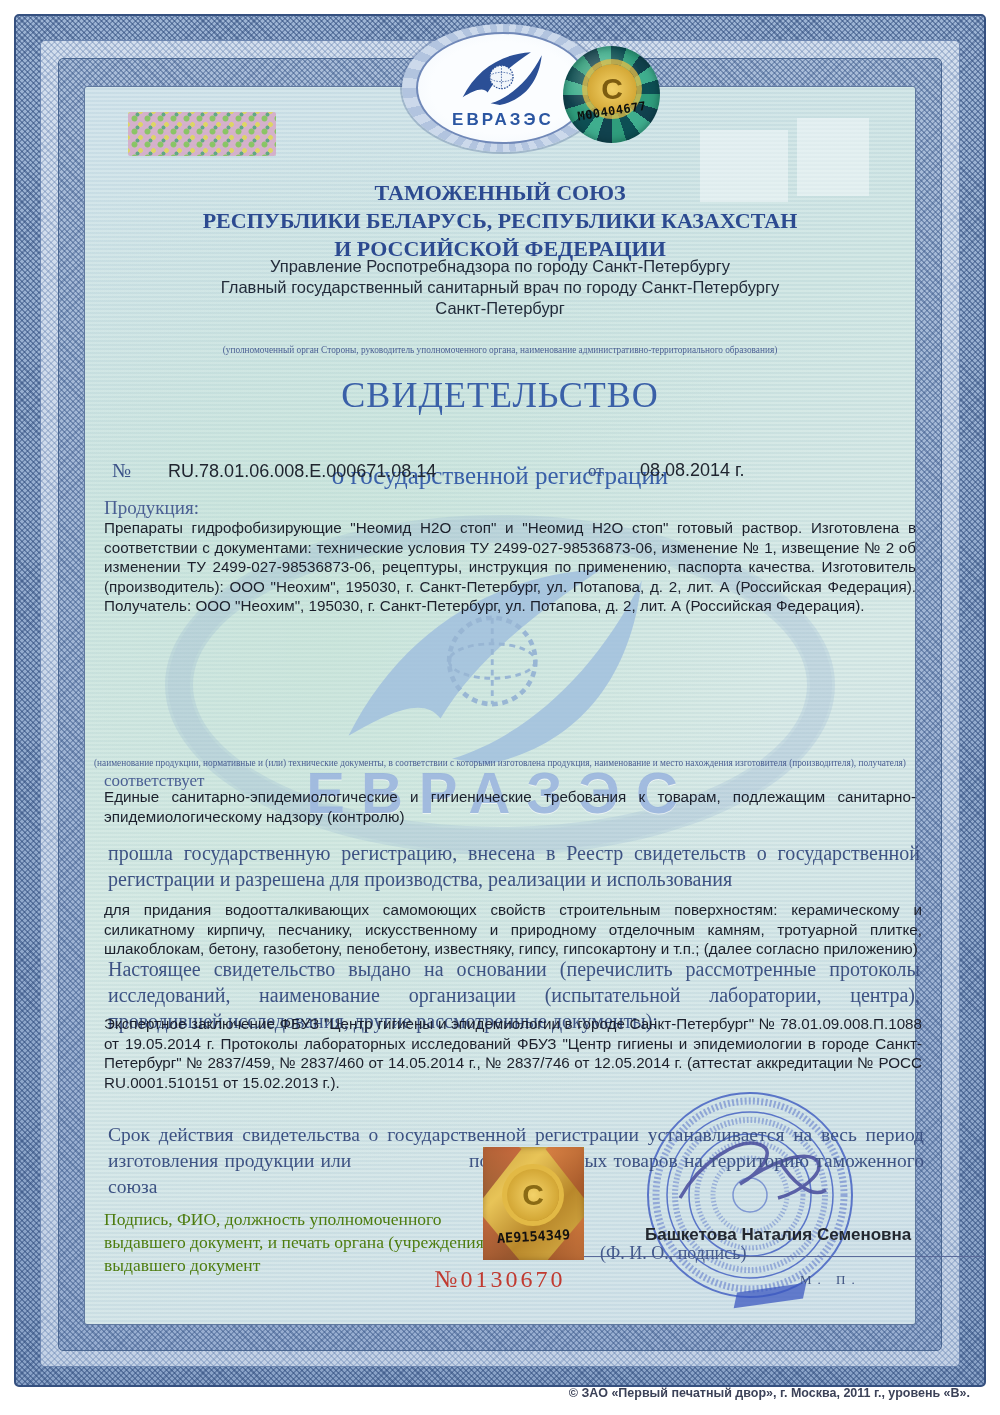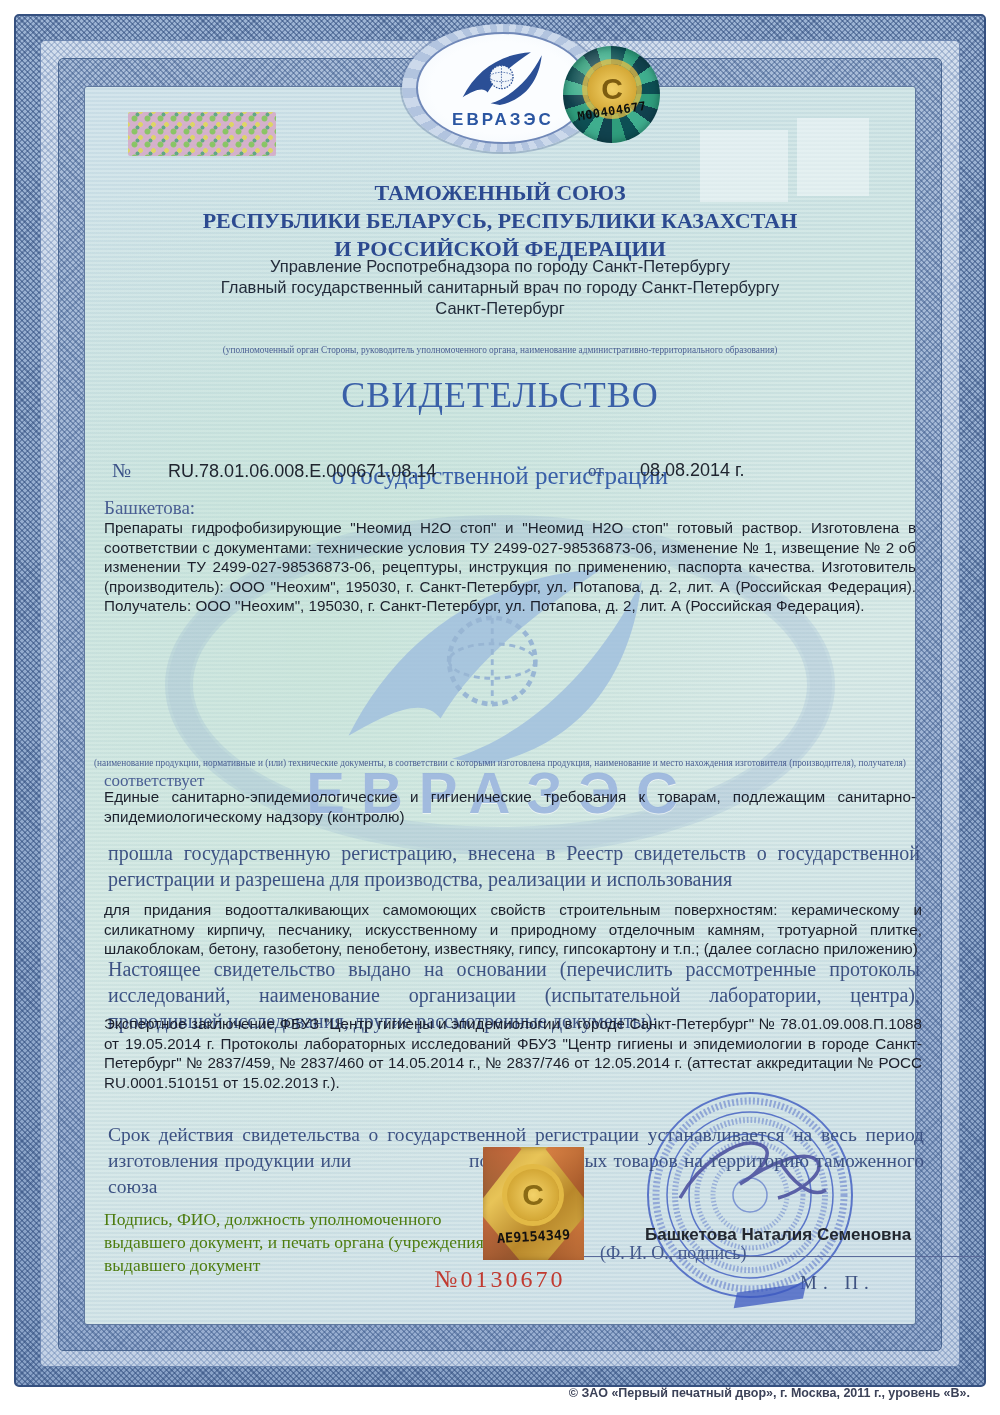--- a/index.html
+++ b/index.html
@@ -122,21 +122,21 @@
     display:flex; align-items:center; justify-content:center;
     font-family:"Liberation Sans", sans-serif; font-weight:bold; font-size:30px; color:#8a6a14; }
   .gold-sticker .code { position:absolute; left:0; bottom:16px; width:100%; text-align:center;
     font-family:"DejaVu Sans Mono", monospace; font-weight:bold; font-size:13.5px; color:#141110;
     transform:rotate(-3deg); }
   .stamp { position:absolute; left:628px; top:1078px; z-index:4; opacity:.88; }
   .sig-name { position:absolute; left:645px; top:1225px; z-index:6;
     font-family:"Liberation Sans", sans-serif; font-weight:600; font-size:17px; color:#23272f; }
   .sig-line { position:absolute; left:545px; top:1256px; width:440px; border-top:1.5px solid #5a6a9a; z-index:5; }
   .sig-caption { position:absolute; left:600px; top:1243px; font-size:18px; color:#44598c; z-index:6; }
-  .seal-abbr { position:absolute; left:800px; top:1272px; font-size:19px; color:#3f5382; letter-spacing:6px; z-index:6; }
+  .seal-abbr { position:absolute; left:800px; top:1272px; font-size:13px; color:#3f5382; letter-spacing:6px; z-index:6; }
   .ink-patch { position:absolute; left:735px; top:1288px; width:70px; height:15px;
     background:#3c58c0; opacity:.75; transform:rotate(-8deg) skewX(-20deg); z-index:6; }
   .serial { position:absolute; left:300px; top:1266px; width:400px; text-align:center; z-index:6;
     font-size:24px; color:#c13a30; letter-spacing:3px; }
   .copyright { position:absolute; right:30px; top:1386px; z-index:6;
     font-family:"Liberation Sans", sans-serif; font-weight:bold; font-size:12.5px; color:#3c4258; }
 </style>
 </head>
 <body>
 
@@ -194,21 +194,21 @@
     <svg width="400" height="230" viewBox="0 0 120 80">
       <path d="M8,66 C26,30 58,10 96,8 C72,24 52,40 40,60 C34,52 22,58 8,66 Z" fill="#9fbede"></path>
       <path d="M44,74 C70,66 94,44 110,12 C106,48 86,70 56,76 Z" fill="#9fbede"></path>
       <circle cx="58" cy="40" r="15" fill="none" stroke="#8cabd2" stroke-width="1.6" stroke-dasharray="2,1.6"></circle>
       <ellipse cx="58" cy="40" rx="15" ry="6" fill="none" stroke="#8cabd2" stroke-width="1" stroke-dasharray="2,1.6"></ellipse>
       <line x1="58" y1="25" x2="58" y2="55" stroke="#8cabd2" stroke-width="1" stroke-dasharray="2,1.6"></line>
     </svg>
     <div class="wm-label">ЕВРАЗЭС</div>
   </div>
 
-  <div class="abs" style="left:104px; top:497px; font-size:19px; color:#4a5f93;">Башкетова:</div>
+  <div class="abs" style="left:104px; top:497px; font-size:19px; color:#4a5f93;">Продукция:</div>
   <div class="abs sans-dark" style="left:104px; top:518px; width:812px;">Препараты гидрофобизирующие "Неомид Н2О стоп" и "Неомид Н2О стоп" готовый раствор. Изготовлена в соответствии с документами: технические условия ТУ 2499-027-98536873-06, изменение № 1, извещение № 2 об изменении ТУ 2499-027-98536873-06, рецептуры, инструкция по применению, паспорта качества. Изготовитель (производитель): ООО "Неохим", 195030, г. Санкт-Петербург, ул. Потапова, д. 2, лит. А (Российская Федерация).  Получатель: ООО "Неохим", 195030, г. Санкт-Петербург, ул. Потапова, д. 2, лит. А (Российская Федерация).</div>
   <div class="note" style="top:758px">(наименование продукции, нормативные и (или) технические документы, в соответствии с которыми изготовлена продукция, наименование и место нахождения изготовителя (производителя), получателя)</div>
 
   <div class="abs" style="left:104px; top:771px; font-size:17px; color:#4a5f93;">соответствует</div>
   <div class="abs sans-dark" style="left:104px; top:787px; width:812px;">Единые санитарно-эпидемиологические и гигиенические требования к товарам, подлежащим санитарно-эпидемиологическому надзору (контролю)</div>
 
   <div class="abs serif-blue" style="left:108px; top:840px; width:812px;">прошла государственную регистрацию, внесена в Реестр свидетельств о государственной регистрации и разрешена для производства, реализации и использования</div>
   <div class="abs sans-dark" style="left:104px; top:900px; width:818px;">для придания водоотталкивающих самомоющих свойств строительным поверхностям: керамическому и силикатному кирпичу, песчанику, искусственному и природному отделочным камням, тротуарной плитке, шлакоблокам, бетону, газобетону, пенобетону, известняку, гипсу, гипсокартону и т.п.; (далее согласно приложению)</div>
 
   <div class="abs serif-blue" style="left:108px; top:956px; width:812px;">Настоящее свидетельство выдано на основании (перечислить рассмотренные протоколы исследований, наименование организации (испытательной лаборатории, центра), проводившей исследования, другие рассмотренные документы):</div>

